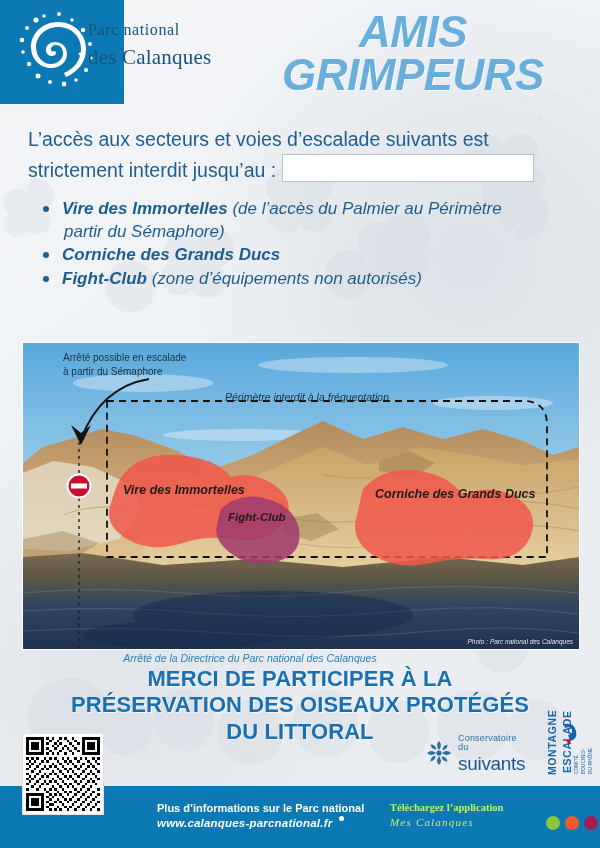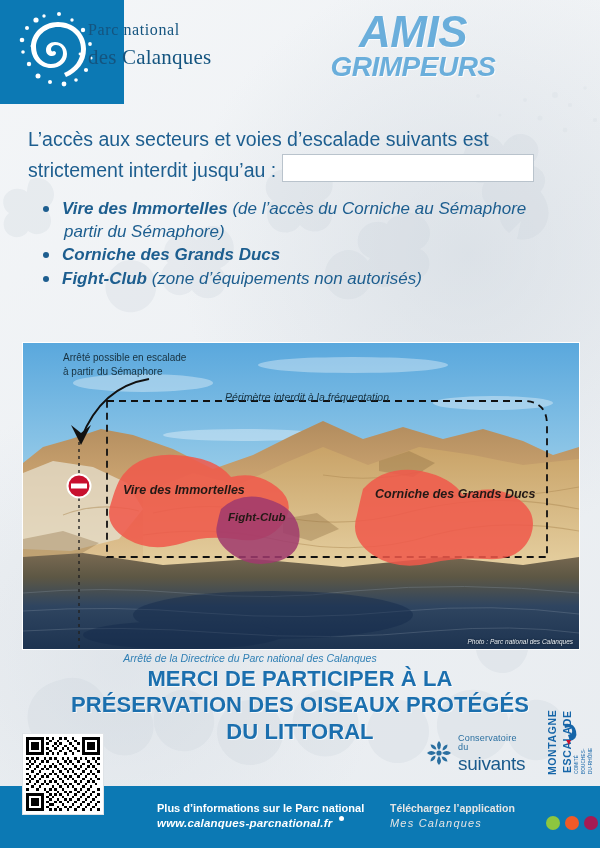--- a/index.html
+++ b/index.html
@@ -38,21 +38,21 @@
   .logo-text .l2{font-size:21px;letter-spacing:.2px;display:block;color:#14547f;margin-top:7px;}
   .title{
     position:absolute;right:22px;top:10px;width:330px;
     text-align:center;
     color:#6aaedb;
     font-weight:bold;font-style:italic;
     font-size:44px;line-height:.98;
     letter-spacing:-.5px;
     text-shadow:1px 1px 0 rgba(255,255,255,.8);
   }
-  .title .t2{font-size:28px;display:block;white-space:nowrap;}
+  .title .t2{font-size:44px;display:block;white-space:nowrap;}
 
   
   .intro{
     position:absolute;left:28px;top:126px;width:548px;
     color:#1d5e8f;font-size:19.5px;line-height:1.42;
   }
   .intro .ln{display:block;}
   .date-box{
     display:inline-block;vertical-align:-5px;
     width:250px;height:26px;
@@ -146,21 +146,21 @@
     position:absolute;left:0;top:786px;width:600px;height:66px;
     background:#0c79b4;
   }
   .footer .sep{
     position:absolute;left:339px;top:30px;width:5px;height:5px;border-radius:50%;
     background:#ffffff;
   }
   .f-col1{position:absolute;left:157px;top:16px;text-align:left;color:#ffffff;}
   .f-col1 .a{display:block;font-size:11px;font-weight:bold;}
   .f-col1 .b{display:block;font-size:11.5px;font-style:italic;font-weight:bold;margin-top:3px;letter-spacing:.2px;}
-  .f-col2{position:absolute;left:390px;top:16px;text-align:left;color:#e5e5e5;}
+  .f-col2{position:absolute;left:390px;top:16px;text-align:left;color:#bef264;font-family:Liberation Serif, serif;}
   .f-col2 .a{display:block;font-size:10.5px;font-weight:bold;}
   .f-col2 .b{display:block;font-size:11px;font-style:italic;margin-top:3px;letter-spacing:1.2px;}
   .dots{position:absolute;left:541px;top:30px;}
   .dots i{display:inline-block;width:14px;height:14px;border-radius:50%;margin-left:5px;}
   .qr{
     position:absolute;left:23px;top:734px;width:80px;height:80px;
     background:#ffffff;padding:3px;box-sizing:border-box;
     box-shadow:0 0 0 1px #dfe3e7;
   }
   .qr svg{width:100%;height:100%;display:block;}
@@ -249,21 +249,21 @@
   <div class="intro">
     <span class="ln">L’accès aux secteurs et voies d’escalade suivants est</span>
     <span class="ln">
       <span>strictement interdit jusqu’au :</span><span class="date-box" title=""></span>
     </span>
   </div>
 
   <div class="list">
     <div class="li">
       <span class="bullet"></span>
-      <span class="nm">Vire des Immortelles</span><span class="dsc"> (de l’accès du Corniche au Sémaphore</span>
+      <span class="nm">Vire des Immortelles</span><span class="dsc"> (de l’accès du Palmier au Périmètre</span>
       <span class="cont">partir du Sémaphore)</span>
     </div>
     <div class="li">
       <span class="bullet"></span>
       <span class="nm">Corniche des Grands Ducs</span><span class="dsc"></span>
     </div>
     <div class="li">
       <span class="bullet"></span>
       <span class="nm">Fight-Club</span><span class="dsc"> (zone d’équipements non autorisés)</span>
     </div>

